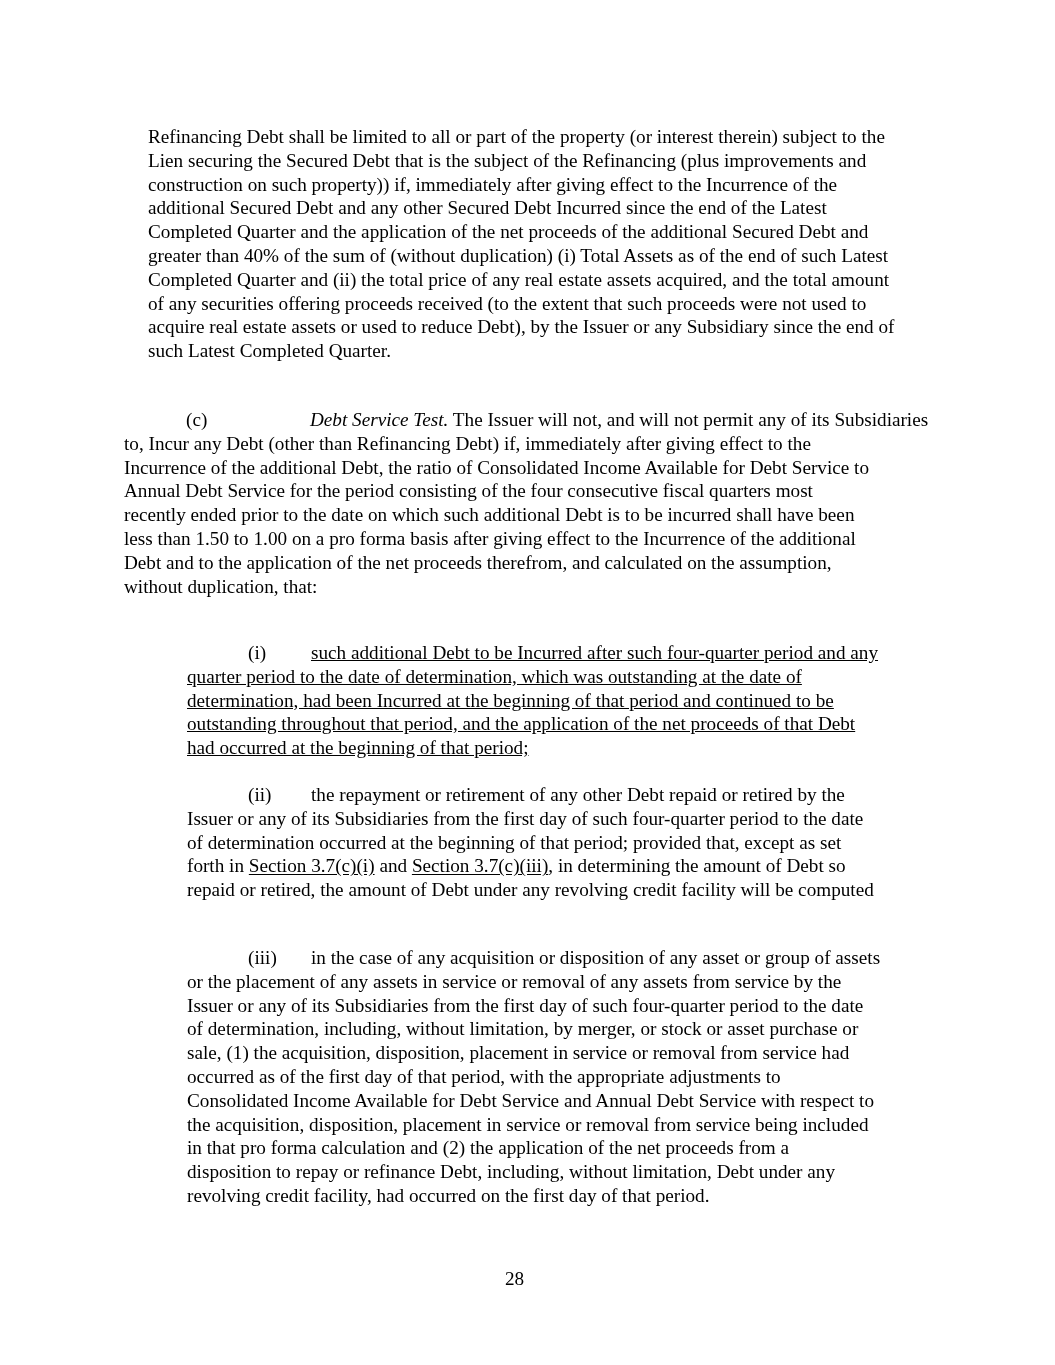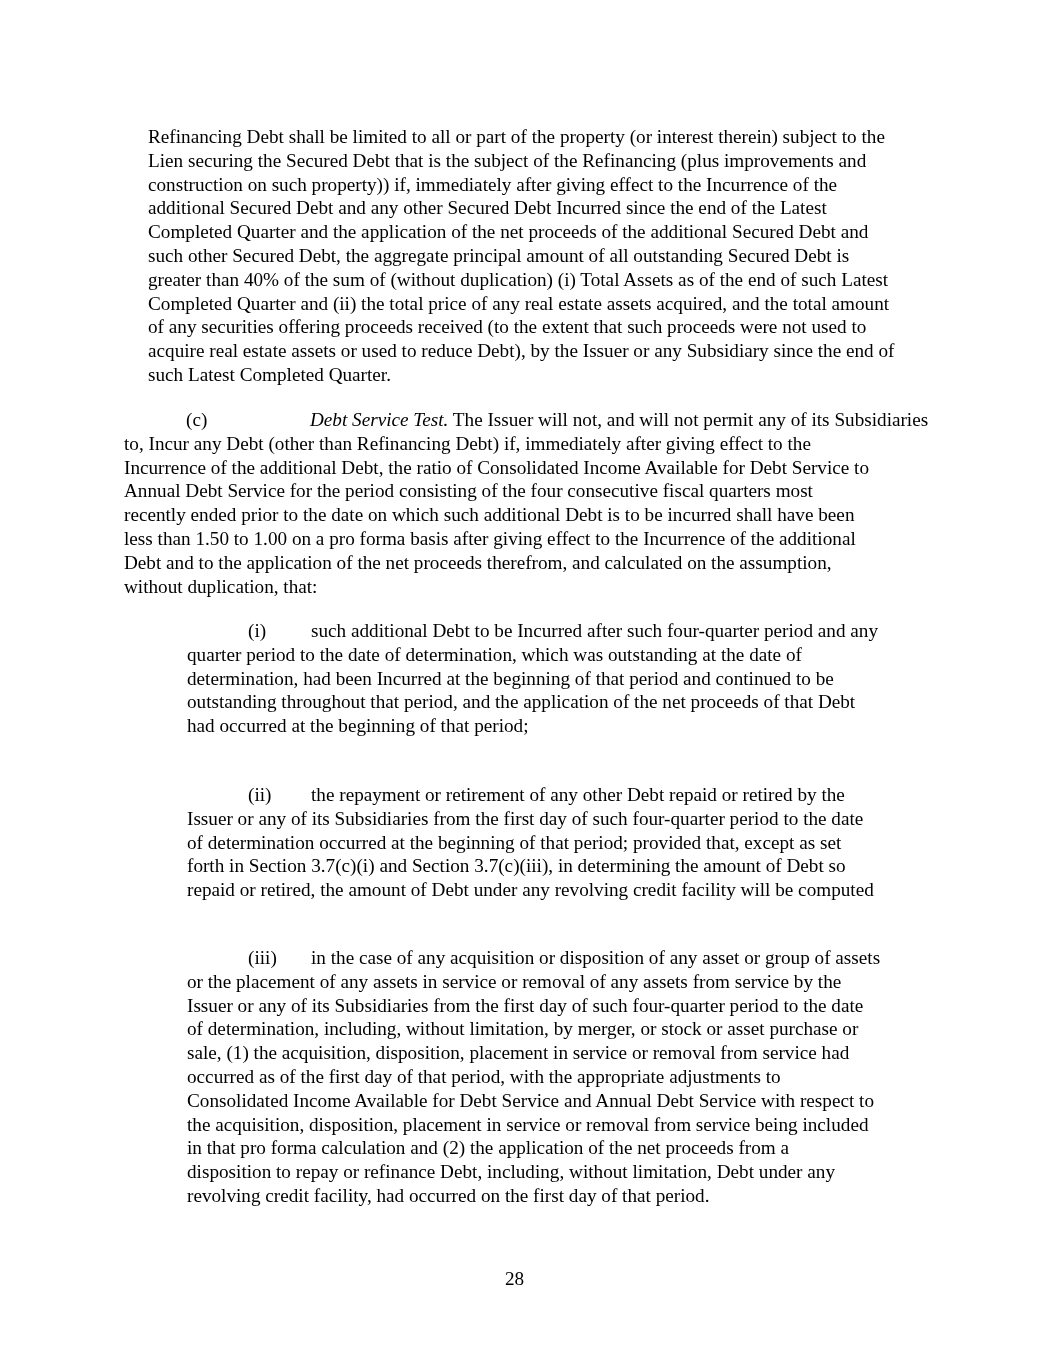--- a/index.html
+++ b/index.html
@@ -7,42 +7,41 @@
   .page {
     position: absolute; left: 0; top: 0; width: 1055px; height: 1365px;
     background: #ffffff; color: #000000;
     font-family: "Liberation Serif", "DejaVu Serif", serif;
     font-size: 19.2px; line-height: 23.8px;
   }
   .para { position: absolute; margin: 0; white-space: nowrap; }
   .line { display: block; }
   .p1 { left: 124px; top: 125px; margin-left: 24px; }
   .pc { left: 124px; top: 408px; }
-  .pi { left: 187px; top: 619px; }
+  .pi { left: 187px; top: 641px; text-decoration: underline; }
   .pii { left: 187px; top: 783px; }
   .piii { left: 187px; top: 946px; }
   .label { display: inline-block; }
   .label-c { width: 124px; padding-left: 62px; box-sizing: content-box; }
   .sub-label { display: inline-block; padding-left: 61px; width: 63px; }
   .italic { font-style: italic; }
-  .u { text-underline-offset: 2px; }
+  .u { text-decoration: underline; text-underline-offset: 2px; }
   .page-number { position: absolute; left: 0; width: 1029px; top: 1267px; text-align: center; }
 </style>
 </head>
 <body>
 
 <div class="page">
 
   <div class="para p1">
     <span class="line">Refinancing Debt shall be limited to all or part of the property (or interest therein) subject to the</span>
     <span class="line">Lien securing the Secured Debt that is the subject of the Refinancing (plus improvements and</span>
     <span class="line">construction on such property)) if, immediately after giving effect to the Incurrence of the</span>
     <span class="line">additional Secured Debt and any other Secured Debt Incurred since the end of the Latest</span>
     <span class="line">Completed Quarter and the application of the net proceeds of the additional Secured Debt and</span>
-    <span class="line">such other Secured Debt, the aggregate principal amount of all outstanding Secured Debt is</span>
     <span class="line">greater than 40% of the sum of (without duplication) (i) Total Assets as of the end of such Latest</span>
     <span class="line">Completed Quarter and (ii) the total price of any real estate assets acquired, and the total amount</span>
     <span class="line">of any securities offering proceeds received (to the extent that such proceeds were not used to</span>
     <span class="line">acquire real estate assets or used to reduce Debt), by the Issuer or any Subsidiary since the end of</span>
     <span class="line">such Latest Completed Quarter.</span>
   </div>
 
   <div class="para pc">
     <span class="line"><span class="label label-c">(c)</span><span class="italic">Debt Service Test.</span><span> The Issuer will not, and will not permit any of its Subsidiaries</span></span>
     <span class="line">to, Incur any Debt (other than Refinancing Debt) if, immediately after giving effect to the</span>

